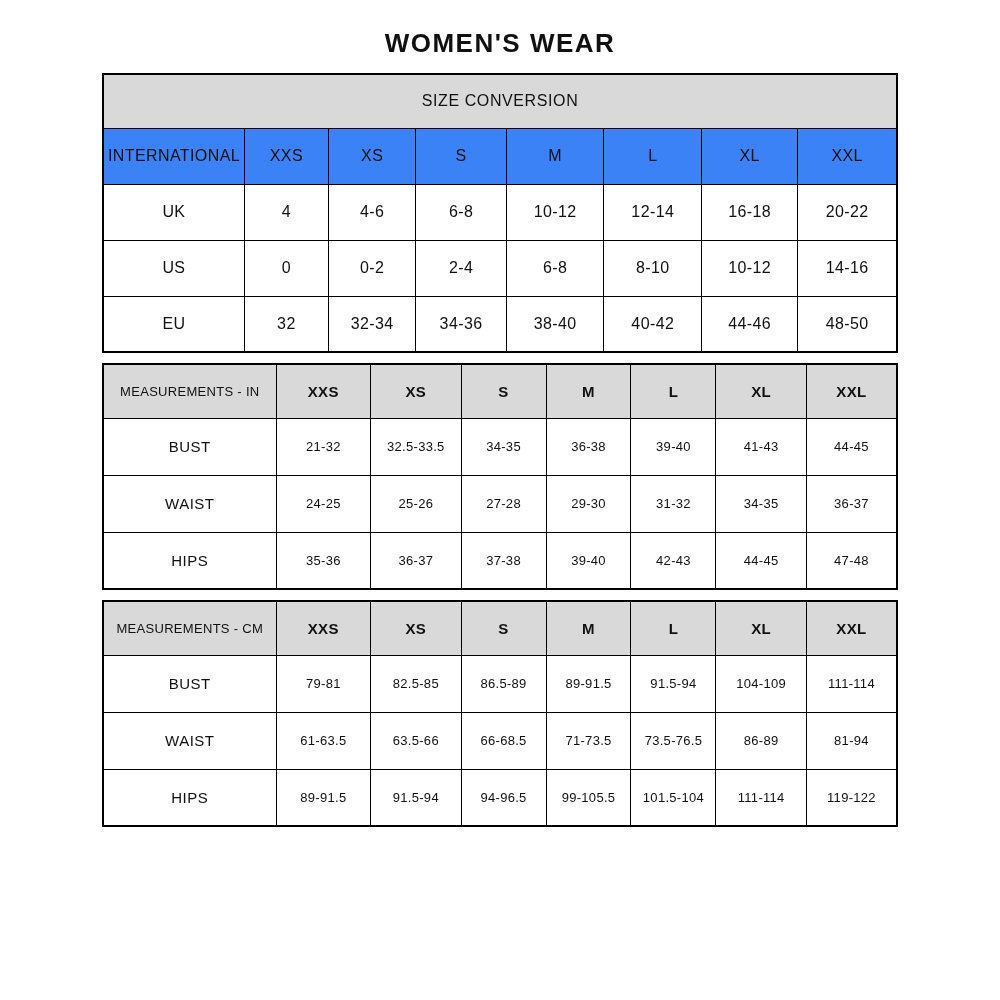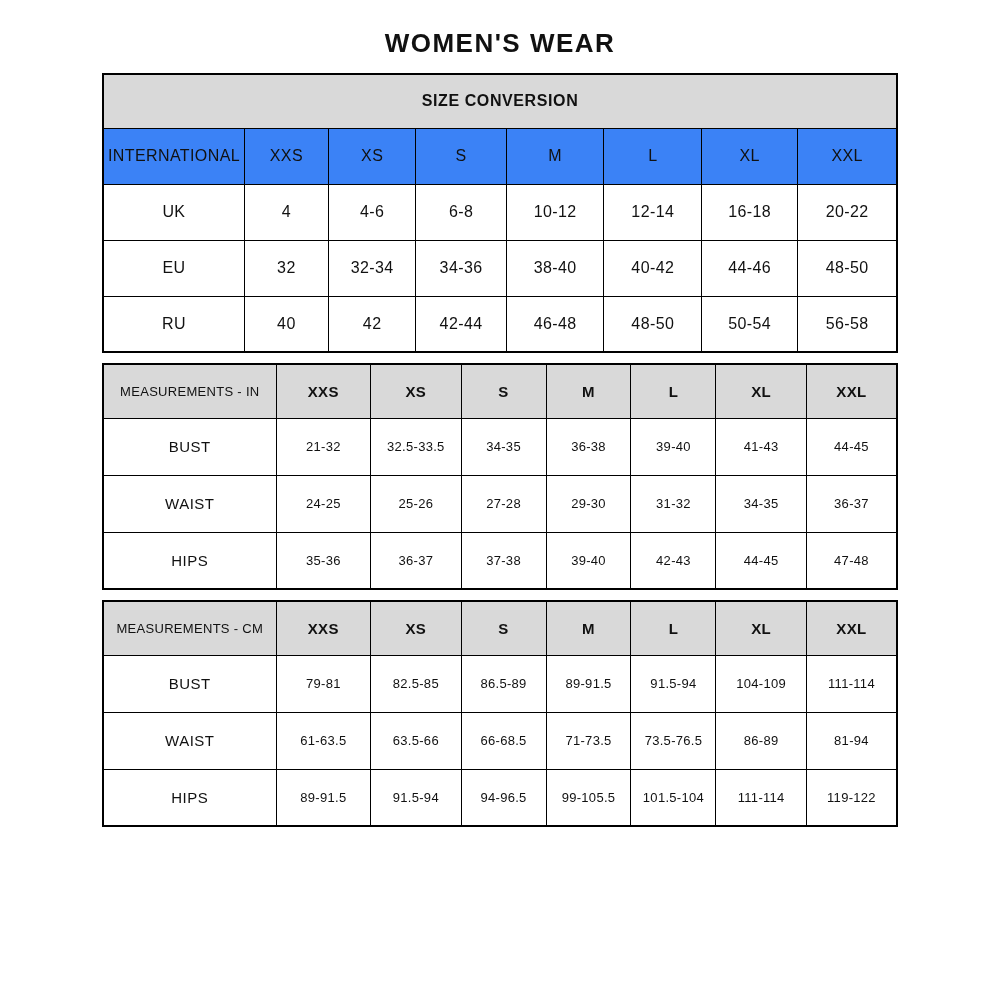--- a/index.html
+++ b/index.html
@@ -41,21 +41,21 @@
     text-align: center;
     vertical-align: middle;
     padding: 2px 4px;
     overflow: hidden;
   }
   
   .t1 .table-title-cell {
     background: var(--header-bg);
     height: 54px;
     font-size: 16px;
-    font-weight: 700;
+    font-weight: 400;
     letter-spacing: 0.6px;
   }
   .t1 thead .size-header-cell,
   .t1 thead .corner-cell {
     height: 56px;
     font-size: 16px;
     font-weight: 500;
     letter-spacing: 0.4px;
     background: #3b82f6;
   }
@@ -118,39 +118,39 @@
           <td class="label-cell">UK</td>
           <td class="value-cell">4</td>
           <td class="value-cell">4-6</td>
           <td class="value-cell">6-8</td>
           <td class="value-cell">10-12</td>
           <td class="value-cell">12-14</td>
           <td class="value-cell">16-18</td>
           <td class="value-cell">20-22</td>
         </tr>
         <tr>
+          <td class="label-cell">US</td>
+          <td class="value-cell">0</td>
+          <td class="value-cell">0-2</td>
+          <td class="value-cell">2-4</td>
+          <td class="value-cell">6-8</td>
+          <td class="value-cell">8-10</td>
+          <td class="value-cell">10-12</td>
+          <td class="value-cell">14-16</td>
+        </tr>
+        <tr>
           <td class="label-cell">EU</td>
           <td class="value-cell">32</td>
           <td class="value-cell">32-34</td>
           <td class="value-cell">34-36</td>
           <td class="value-cell">38-40</td>
           <td class="value-cell">40-42</td>
           <td class="value-cell">44-46</td>
           <td class="value-cell">48-50</td>
         </tr>
-        <tr>
-          <td class="label-cell">RU</td>
-          <td class="value-cell">40</td>
-          <td class="value-cell">42</td>
-          <td class="value-cell">42-44</td>
-          <td class="value-cell">46-48</td>
-          <td class="value-cell">48-50</td>
-          <td class="value-cell">50-54</td>
-          <td class="value-cell">56-58</td>
-        </tr>
       </tbody>
   </table>
 
   <table class="tm">
     <colgroup>
       <col style="width:21.8%">
       <col style="width:11.9%">
         <col style="width:11.4%">
         <col style="width:10.7%">
       <col style="width:10.7%">

